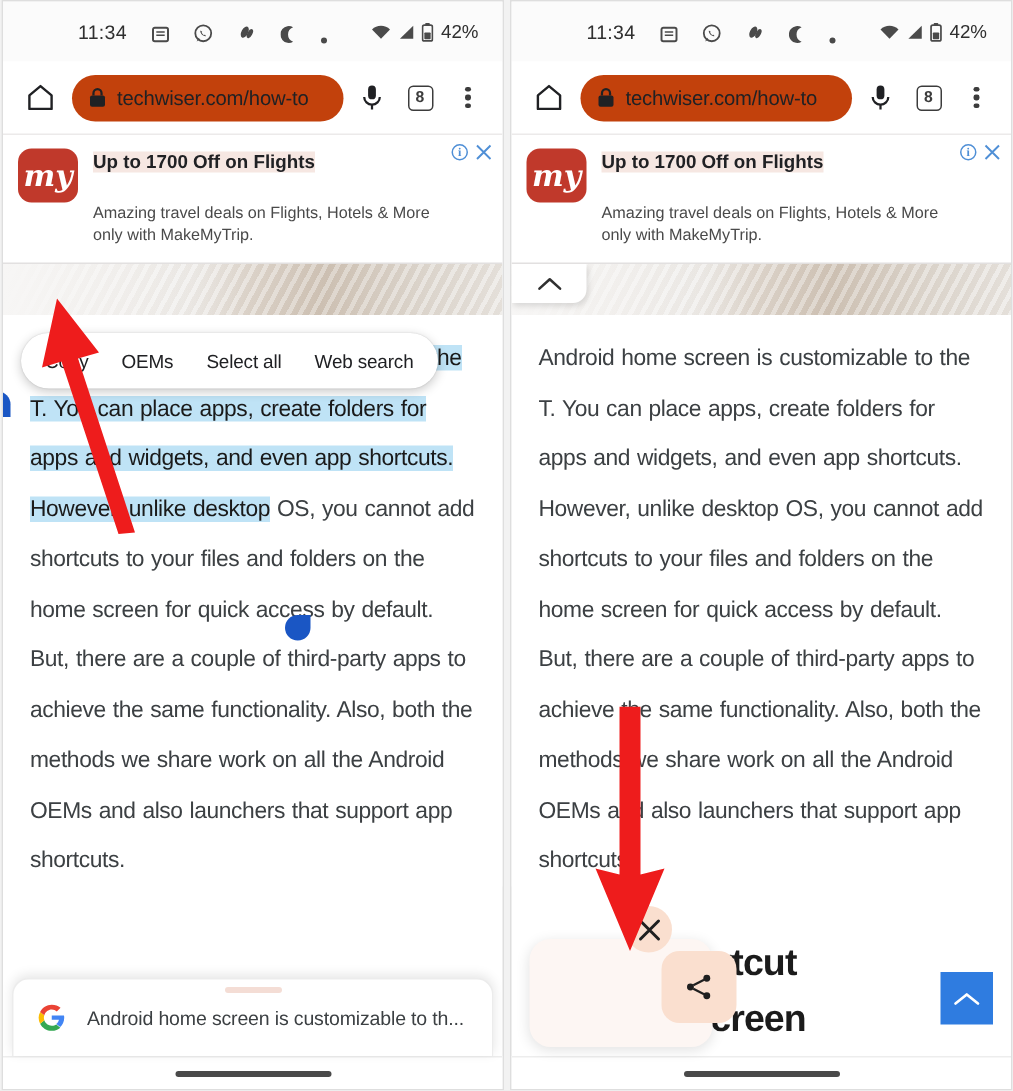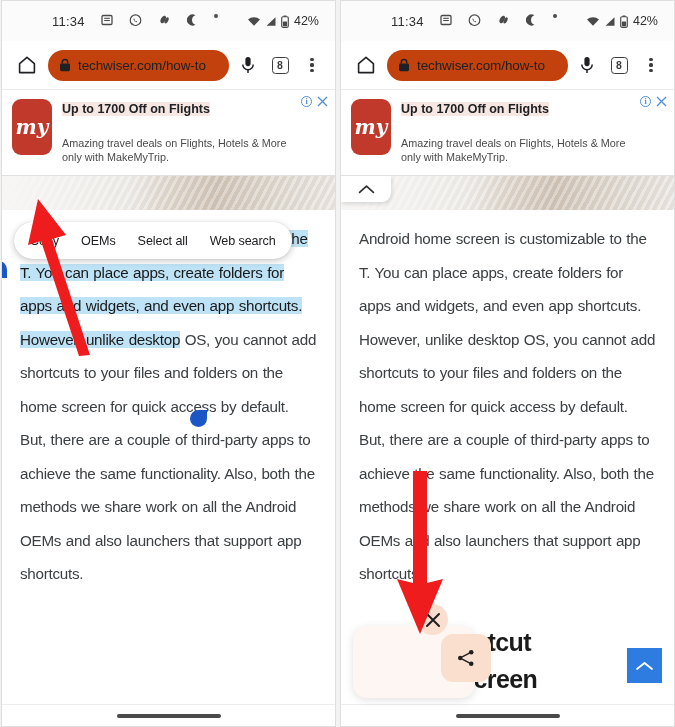--- a/index.html
+++ b/index.html
@@ -32,21 +32,21 @@
   
   .statusbar {
     height: 40px;
     display: flex;
     align-items: center;
     padding: 0 16px;
     background: #fbfbfb;
     font-size: 12.5px;
     color: #3a3a3a;
   }
-  .sb-left { display: flex; align-items: flex-start; gap: 16px; margin-left: 34px; }
+  .sb-left { display: flex; align-items: flex-end; gap: 16px; margin-left: 34px; }
   .sb-time { font-size: 13px; font-weight: 500; letter-spacing: .2px; color: #2f2f2f; }
   .sb-right { margin-left: auto; display: flex; align-items: center; gap: 4px; }
   .sb-batt-txt { font-size: 12.5px; font-weight: 400; color: #2f2f2f; margin-left: 1px; }
   .ic { display: inline-block; line-height: 0; }
   .dot-ic { width: 4px; height: 4px; border-radius: 50%; background: #4a4a4a; display: inline-block; }
 
   
   .omnibox {
     height: 48px;
     display: flex;
@@ -92,21 +92,21 @@
   .ad {
     position: relative;
     background: #fff;
     border-top: 1px solid #eceaea;
     border-bottom: 1px solid #e2e0e0;
     padding: 9px 10px 8px 10px;
     height: 87px;
   }
   .ad-row { display: flex; gap: 10px; }
   .ad-logo {
-    width: 40px; height: 56px;
+    width: 40px; height: 36px;
     border-radius: 9px;
     background: #c0392b;
     color: #fff;
     font-family: "DejaVu Serif", serif;
     font-style: italic;
     font-size: 20px;
     font-weight: 700;
     display: flex; align-items: center; justify-content: center;
     flex: 0 0 auto;
   }
@@ -414,20 +414,32 @@
         </div>
 
       <div class="ctxmenu">
         <span class="mi">Copy</span>
         <span class="mi">OEMs</span>
         <span class="mi">Select all</span>
         <span class="mi">Web search</span>
       </div>
     </div>
 
+    <div class="gbar">
+      <div class="gbar-grabber"></div>
+      <span class="ic">
+        <svg width="19" height="19" viewBox="0 0 48 48">
+          <path fill="#4285F4" d="M45 24c0-1.6-.1-2.7-.4-4H24v7.5h12c-.2 2-1.5 5-4.4 7l6.7 5.2C42.2 36 45 30.6 45 24z"></path>
+          <path fill="#34A853" d="M24 46c5.9 0 10.9-2 14.5-5.3l-6.9-5.4c-1.9 1.3-4.4 2.2-7.6 2.2-5.8 0-10.7-3.8-12.5-9.1l-7.1 5.5C8 40.9 15.4 46 24 46z"></path>
+          <path fill="#FBBC05" d="M11.5 28.4a13.5 13.5 0 0 1 0-8.7l-7.1-5.5a22 22 0 0 0 0 19.8z"></path>
+          <path fill="#EA4335" d="M24 10.2c3.3 0 6.2 1.2 8.5 3.3l6.3-6.2C34.9 3.8 29.9 2 24 2 15.4 2 8 7 4.4 14.2l7.1 5.5C13.3 14.1 18.2 10.2 24 10.2z"></path>
+        </svg>
+      </span>
+      <span class="gbar-txt">Android home screen is customizable to th...</span>
+    </div>
 
     <div class="navbar">
       <div class="navpill"></div>
     </div>
 
     <svg class="arrow" style="left:18px; top:196px;" width="100" height="160" viewBox="0 0 100 160">
       <path d="M70 158 L32 42 L46 38 L18 2 L8 48 L21 44 L59 159 Z" fill="#ee1c1c"></path>
     </svg>
   </div>
 

